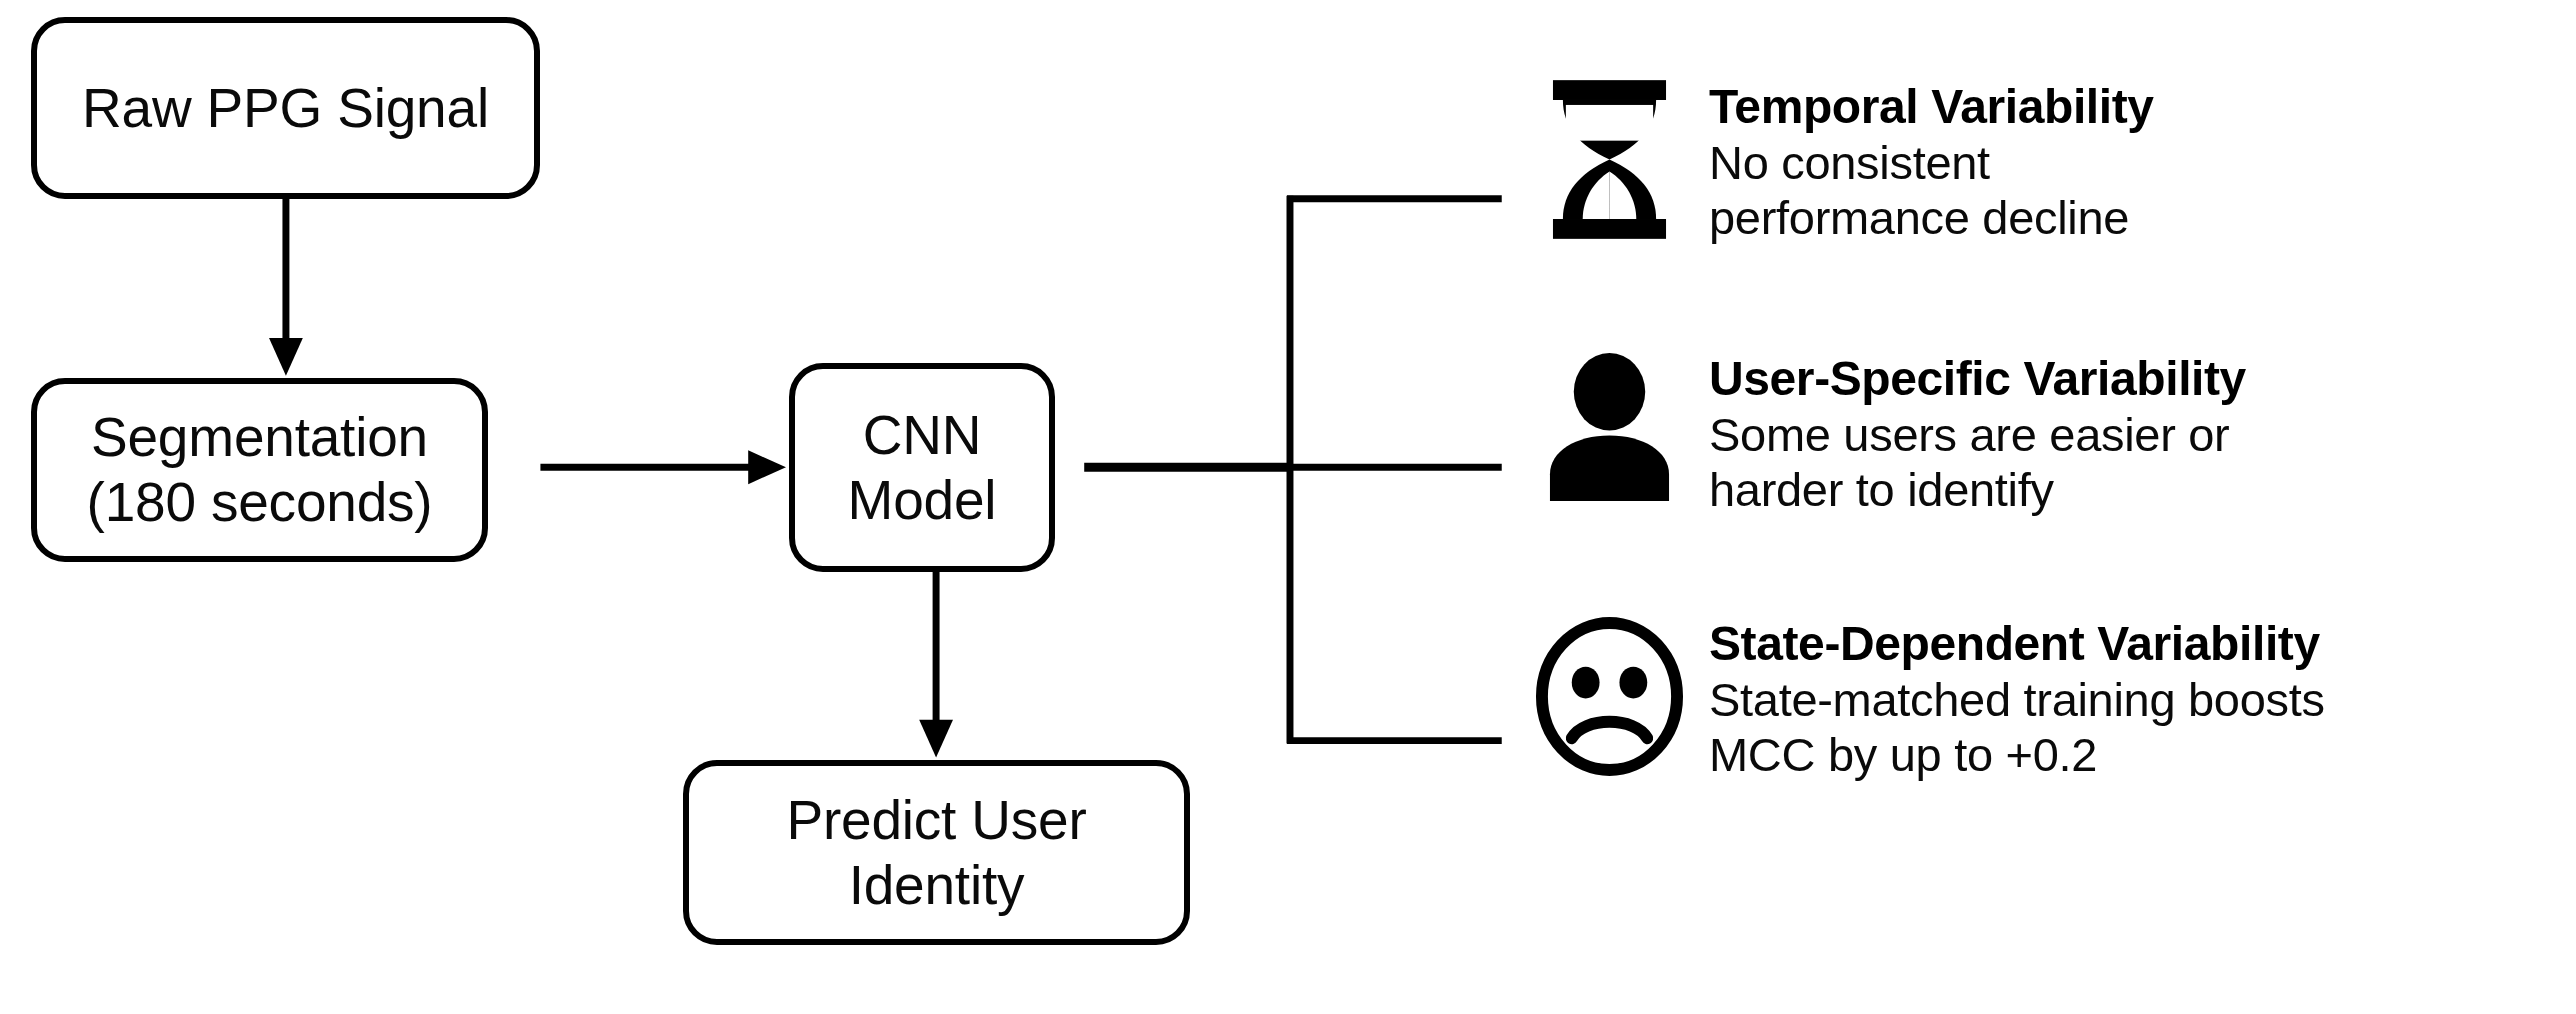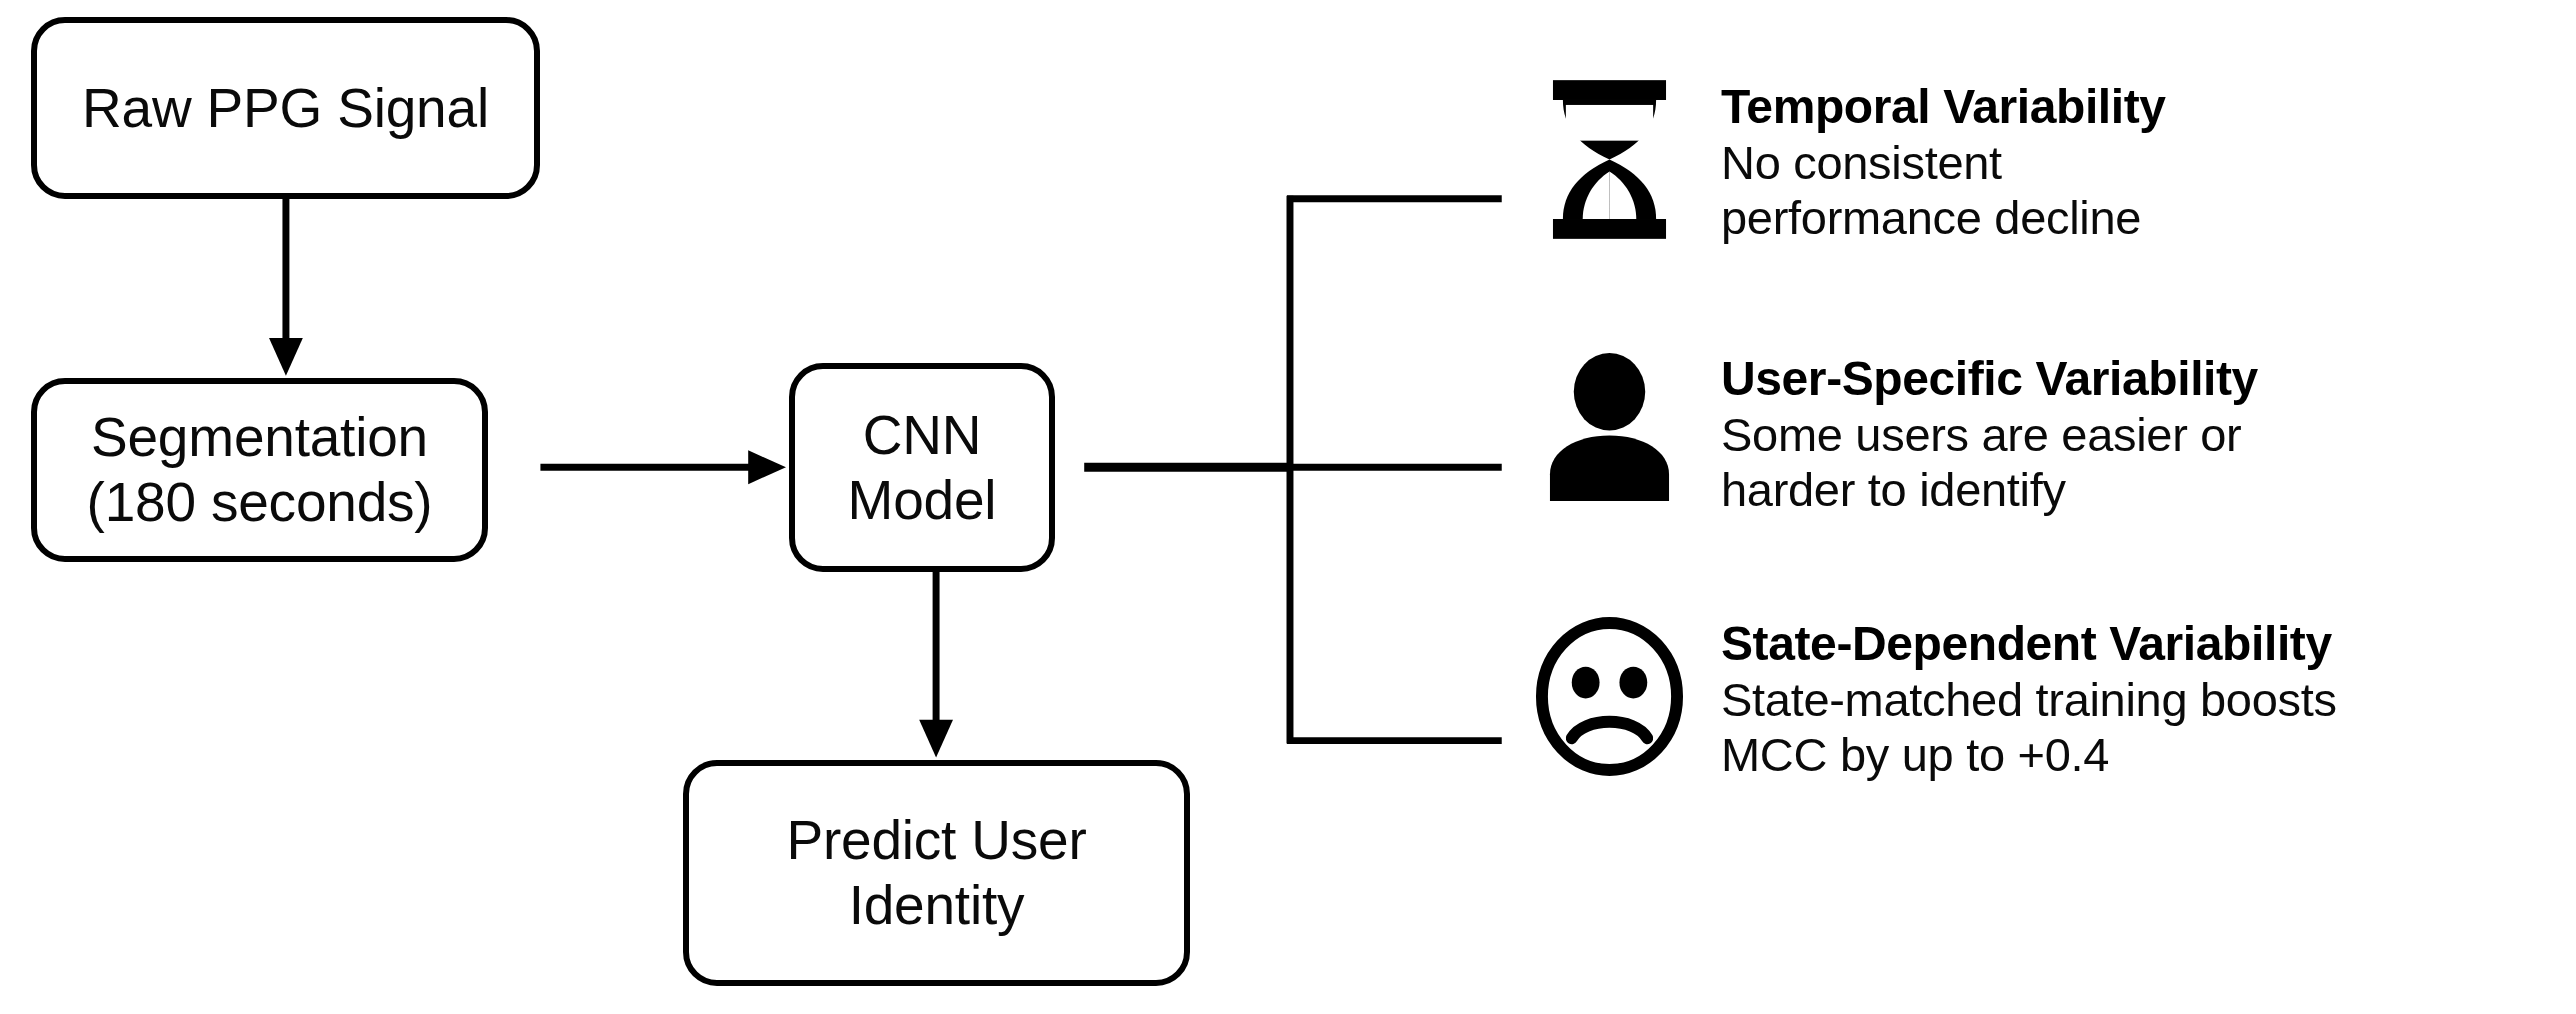--- a/index.html
+++ b/index.html
@@ -39,36 +39,35 @@
     line-height: 1.18;
     font-weight: 400;
     color: #0a0a0a;
     letter-spacing: -0.2px;
   }
   .node span { display: block; white-space: pre-line; }
 
   #node-raw        { left: 31px;  top: 17px;  width: 509px; height: 182px; font-size: 55px; }
   #node-seg        { left: 31px;  top: 378px; width: 457px; height: 184px; font-size: 55px; }
   #node-cnn        { left: 789px; top: 363px; width: 266px; height: 209px; font-size: 55px; }
-  #node-predict    { left: 683px; top: 760px; width: 507px; height: 226px; font-size: 55px; }
+  #node-predict    { left: 683px; top: 760px; width: 507px; height: 185px; font-size: 55px; }
 
   
   #connectors {
     position: absolute;
     left: 0; top: 0;
     width: 2576px; height: 1014px;
     pointer-events: none;
   }
 
   
   .insight {
     position: absolute;
     display: flex;
     align-items: flex-start;
-    gap: 12px;
   }
   .insight .glyph {
     flex: 0 0 auto;
     width: 159px;
     display: flex;
     align-items: flex-start;
     justify-content: center;
   }
   .insight .copy {
     padding-left: 20px;
@@ -187,18 +186,18 @@
       <svg width="151" height="159" viewBox="0 0 152 160" xmlns="http://www.w3.org/2000/svg">
         <ellipse cx="76" cy="80" rx="68" ry="74" fill="none" stroke="#000" stroke-width="12"></ellipse>
         <ellipse cx="52" cy="66" rx="14" ry="16" fill="#000"></ellipse>
         <ellipse cx="100" cy="66" rx="14" ry="16" fill="#000"></ellipse>
         <path d="M38 122 C50 100 102 100 114 122" fill="none" stroke="#000" stroke-width="12" stroke-linecap="round"></path>
       </svg>
     </div>
     <div class="copy">
       <div class="headline">State-Dependent Variability</div>
       <div class="detail">State-matched training boosts
-MCC by up to +0.4</div>
+MCC by up to +0.2</div>
     </div>
   </div>
 
 </div>
 
 
 </body></html>

